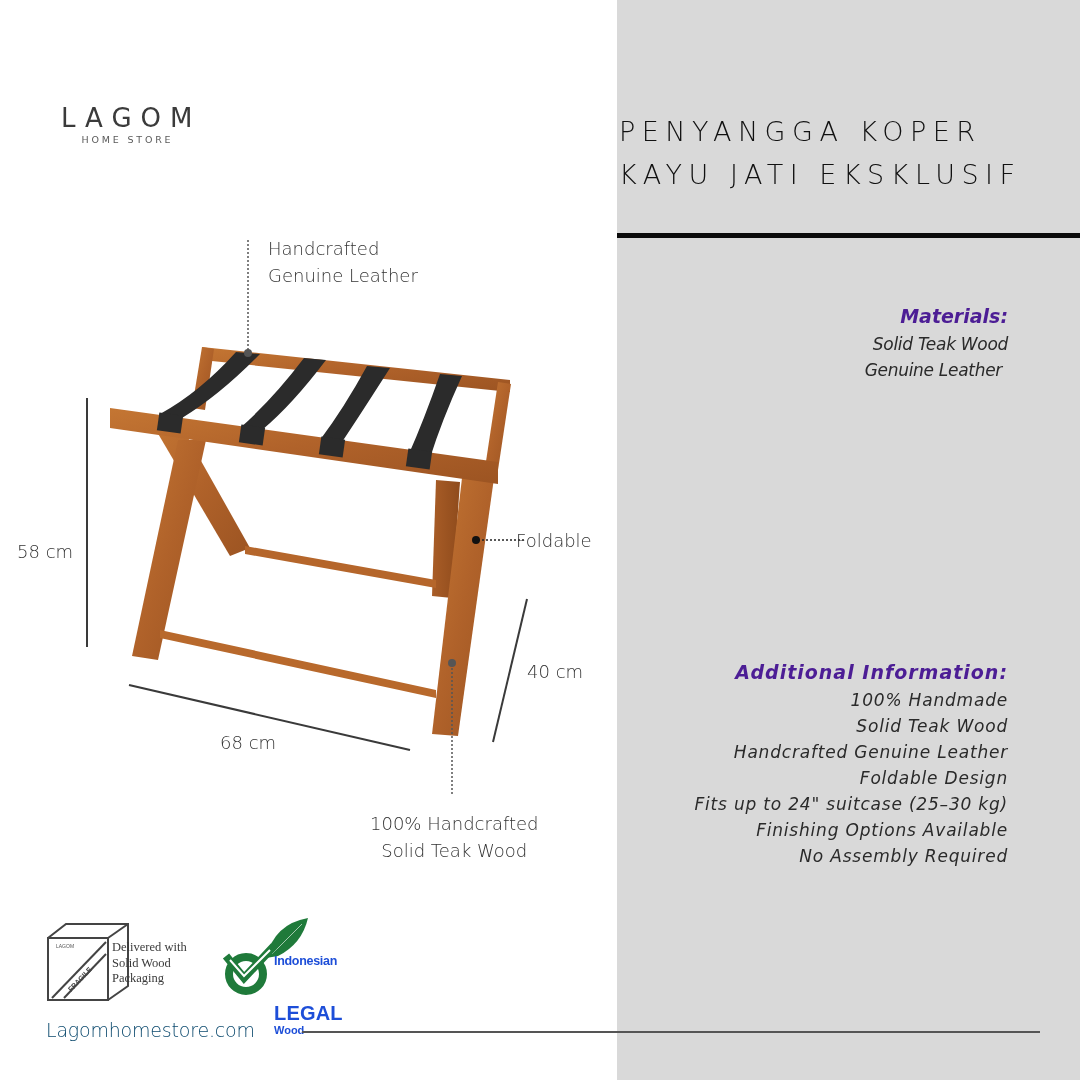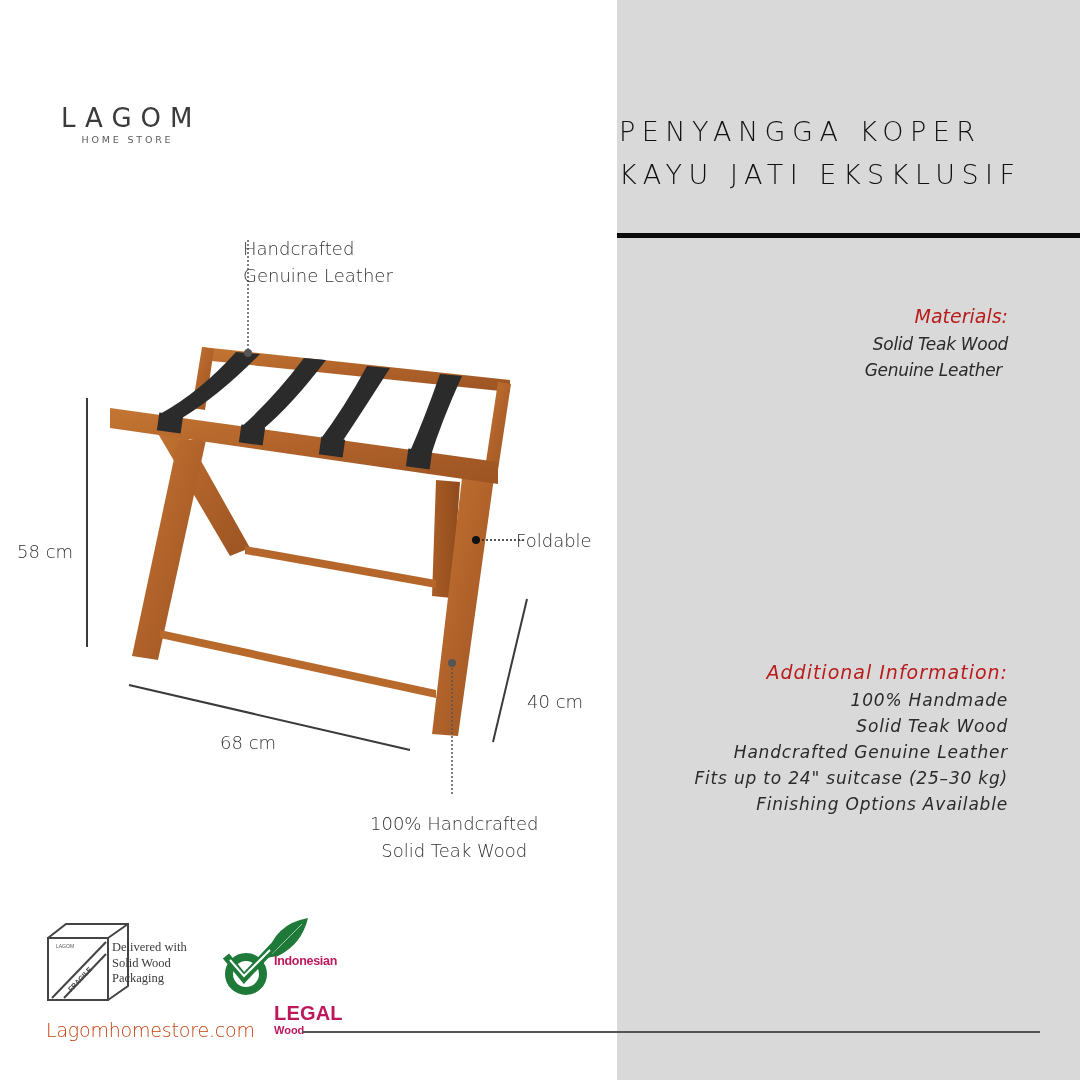--- a/index.html
+++ b/index.html
@@ -12,45 +12,45 @@
     .logo { position: absolute; left: 52px; top: 104px; width: 148px; text-align: center; }
     .logo-main { font-family: "DejaVu Sans", sans-serif; font-size: 26px; letter-spacing: 9px; color: #3b3b3b; font-weight: 400; padding-left: 9px; line-height: 28px; }
     .logo-sub { font-family: "DejaVu Sans", sans-serif; font-size: 9.5px; letter-spacing: 2.8px; color: #5a5a5a; margin-top: 2px; padding-left: 3px; }
 
     
     .title { position: absolute; left: 619px; top: 110px; width: 553px; font-family: "DejaVu Sans", sans-serif; font-weight: 300; font-size: 27px; letter-spacing: 6.5px; color: #111; line-height: 43px; }
     .title-rule { position: absolute; left: 617px; top: 233px; width: 463px; height: 5px; background: #0b0b0b; }
 
     
     .spec { position: absolute; right: 72px; text-align: right; font-family: "DejaVu Sans", sans-serif; }
-    .spec-heading { font-weight: 400; font-style: italic; font-size: 19px; color: #b91c1c; line-height: 30px; }
+    .spec-heading { font-weight: 700; font-style: italic; font-size: 19px; color: #4c1d95; line-height: 30px; }
     .spec-line { font-style: italic; font-size: 17px; color: #2a2a2a; line-height: 26px; font-weight: 300; }
     .spec-materials { top: 301px; }
     .spec-materials .spec-line { letter-spacing: -0.3px; }
     .spec-dimensions { top: 492px; }
     .spec-dimensions .spec-line { letter-spacing: -0.3px; }
     .spec-additional { top: 657px; }
     .spec-additional .spec-heading { letter-spacing: 1px; }
     .spec-additional .spec-line { letter-spacing: 0.8px; }
 
     
     .product { position: absolute; left: 0; top: 230px; width: 617px; height: 640px; }
     .callout { position: absolute; font-family: "DejaVu Sans", sans-serif; font-size: 18px; color: #333; line-height: 27px; font-weight: 300; }
 
     
     .badge-packaging { position: absolute; left: 44px; top: 920px; width: 170px; height: 84px; }
     .pkg-text { position: absolute; left: 68px; top: 20px; font-family: "Liberation Serif", serif; font-weight: 400; font-size: 12.5px; line-height: 15.5px; color: #3a3a3a; }
     .badge-legal { position: absolute; left: 222px; top: 914px; width: 130px; height: 90px; }
-    .legal-text { position: absolute; left: 52px; top: 40px; font-family: "Liberation Sans", sans-serif; font-weight: 700; color: #be185d; }
+    .legal-text { position: absolute; left: 52px; top: 40px; font-family: "Liberation Sans", sans-serif; font-weight: 700; color: #1d4ed8; }
     .legal-line1 { font-size: 12.5px; line-height: 14px; letter-spacing: -0.3px; }
     .legal-line2 { font-size: 20px; line-height: 19px; letter-spacing: 0.2px; margin-top: 36px; }
     .legal-line3 { font-size: 11px; line-height: 14px; }
 
     
-    .footer-url { position: absolute; left: 46px; top: 1019px; font-family: "DejaVu Sans", sans-serif; font-size: 19px; font-weight: 300; color: #c2410c; letter-spacing: -0.2px; }
+    .footer-url { position: absolute; left: 46px; top: 1019px; font-family: "DejaVu Sans", sans-serif; font-size: 19px; font-weight: 300; color: #0c4a6e; letter-spacing: -0.2px; }
     .footer-rule { position: absolute; left: 302px; top: 1031px; width: 738px; height: 1.5px; background: #555; }
   </style>
 </head>
 <body>
 
 <div class="right-panel"></div>
 
 <div class="logo">
   <div class="logo-main">LAGOM</div>
   <div class="logo-sub">HOME STORE</div>
@@ -69,22 +69,24 @@
 </div>
 
 <div class="spec spec-dimensions">
 </div>
 
 <div class="spec spec-additional">
   <div class="spec-heading">Additional Information:</div>
   <div class="spec-line">100% Handmade</div>
   <div class="spec-line">Solid Teak Wood</div>
   <div class="spec-line">Handcrafted Genuine Leather</div>
+  <div class="spec-line">Foldable Design</div>
   <div class="spec-line">Fits up to 24" suitcase (25–30 kg)</div>
   <div class="spec-line">Finishing Options Available</div>
+  <div class="spec-line">No Assembly Required</div>
 </div>
 
 <svg class="product" viewBox="0 230 617 640" width="617" height="640" xmlns="http://www.w3.org/2000/svg">
   <defs>
     <linearGradient id="teak" x1="0" y1="0" x2="1" y2="1">
       <stop offset="0" stop-color="#c47633"></stop>
       <stop offset="0.5" stop-color="#b0622a"></stop>
       <stop offset="1" stop-color="#9c5422"></stop>
     </linearGradient>
     <linearGradient id="teakDark" x1="0" y1="0" x2="1" y2="0">
@@ -128,32 +130,32 @@
   <line x1="527" y1="599" x2="493" y2="742" stroke="#3a3a3a" stroke-width="2"></line>
 
   <line x1="248" y1="240" x2="248" y2="352" stroke="#555" stroke-width="1.5" stroke-dasharray="2,2"></line>
   <circle cx="248" cy="353" r="4" fill="#555"></circle>
   <line x1="478" y1="540" x2="524" y2="540" stroke="#222" stroke-width="1.5" stroke-dasharray="2,2"></line>
   <circle cx="476" cy="540" r="4" fill="#111"></circle>
   <line x1="452" y1="664" x2="452" y2="796" stroke="#555" stroke-width="1.5" stroke-dasharray="2,2"></line>
   <circle cx="452" cy="663" r="4" fill="#555"></circle>
 </svg>
 
-<div class="callout" style="left:243px; top:235px;">
+<div class="callout" style="left:268px; top:235px;">
   <div>Handcrafted</div>
   <div>Genuine Leather</div>
 </div>
 <div class="callout" style="left:516px; top:527px;">Foldable</div>
 <div class="callout" style="left:370px; top:810px; text-align:center;">
   <div>100% Handcrafted</div>
   <div>Solid Teak Wood</div>
 </div>
 <div class="callout" style="left:17px; top:538px;">58 cm</div>
 <div class="callout" style="left:220px; top:729px;">68 cm</div>
-<div class="callout" style="left:527px; top:688px;">40 cm</div>
+<div class="callout" style="left:527px; top:658px;">40 cm</div>
 
 <div class="badge-packaging">
   <svg width="90" height="84" viewBox="0 0 90 84" style="position:absolute; left:0; top:0;">
     <g fill="none" stroke="#444" stroke-width="2">
       <rect x="4" y="18" width="60" height="62"></rect>
       <polyline points="4,18 22,4 84,4 84,66 64,80"></polyline>
       <line x1="64" y1="18" x2="84" y2="4"></line>
       <line x1="8" y1="78" x2="62" y2="22"></line>
       <line x1="20" y1="78" x2="62" y2="34"></line>
     </g>

